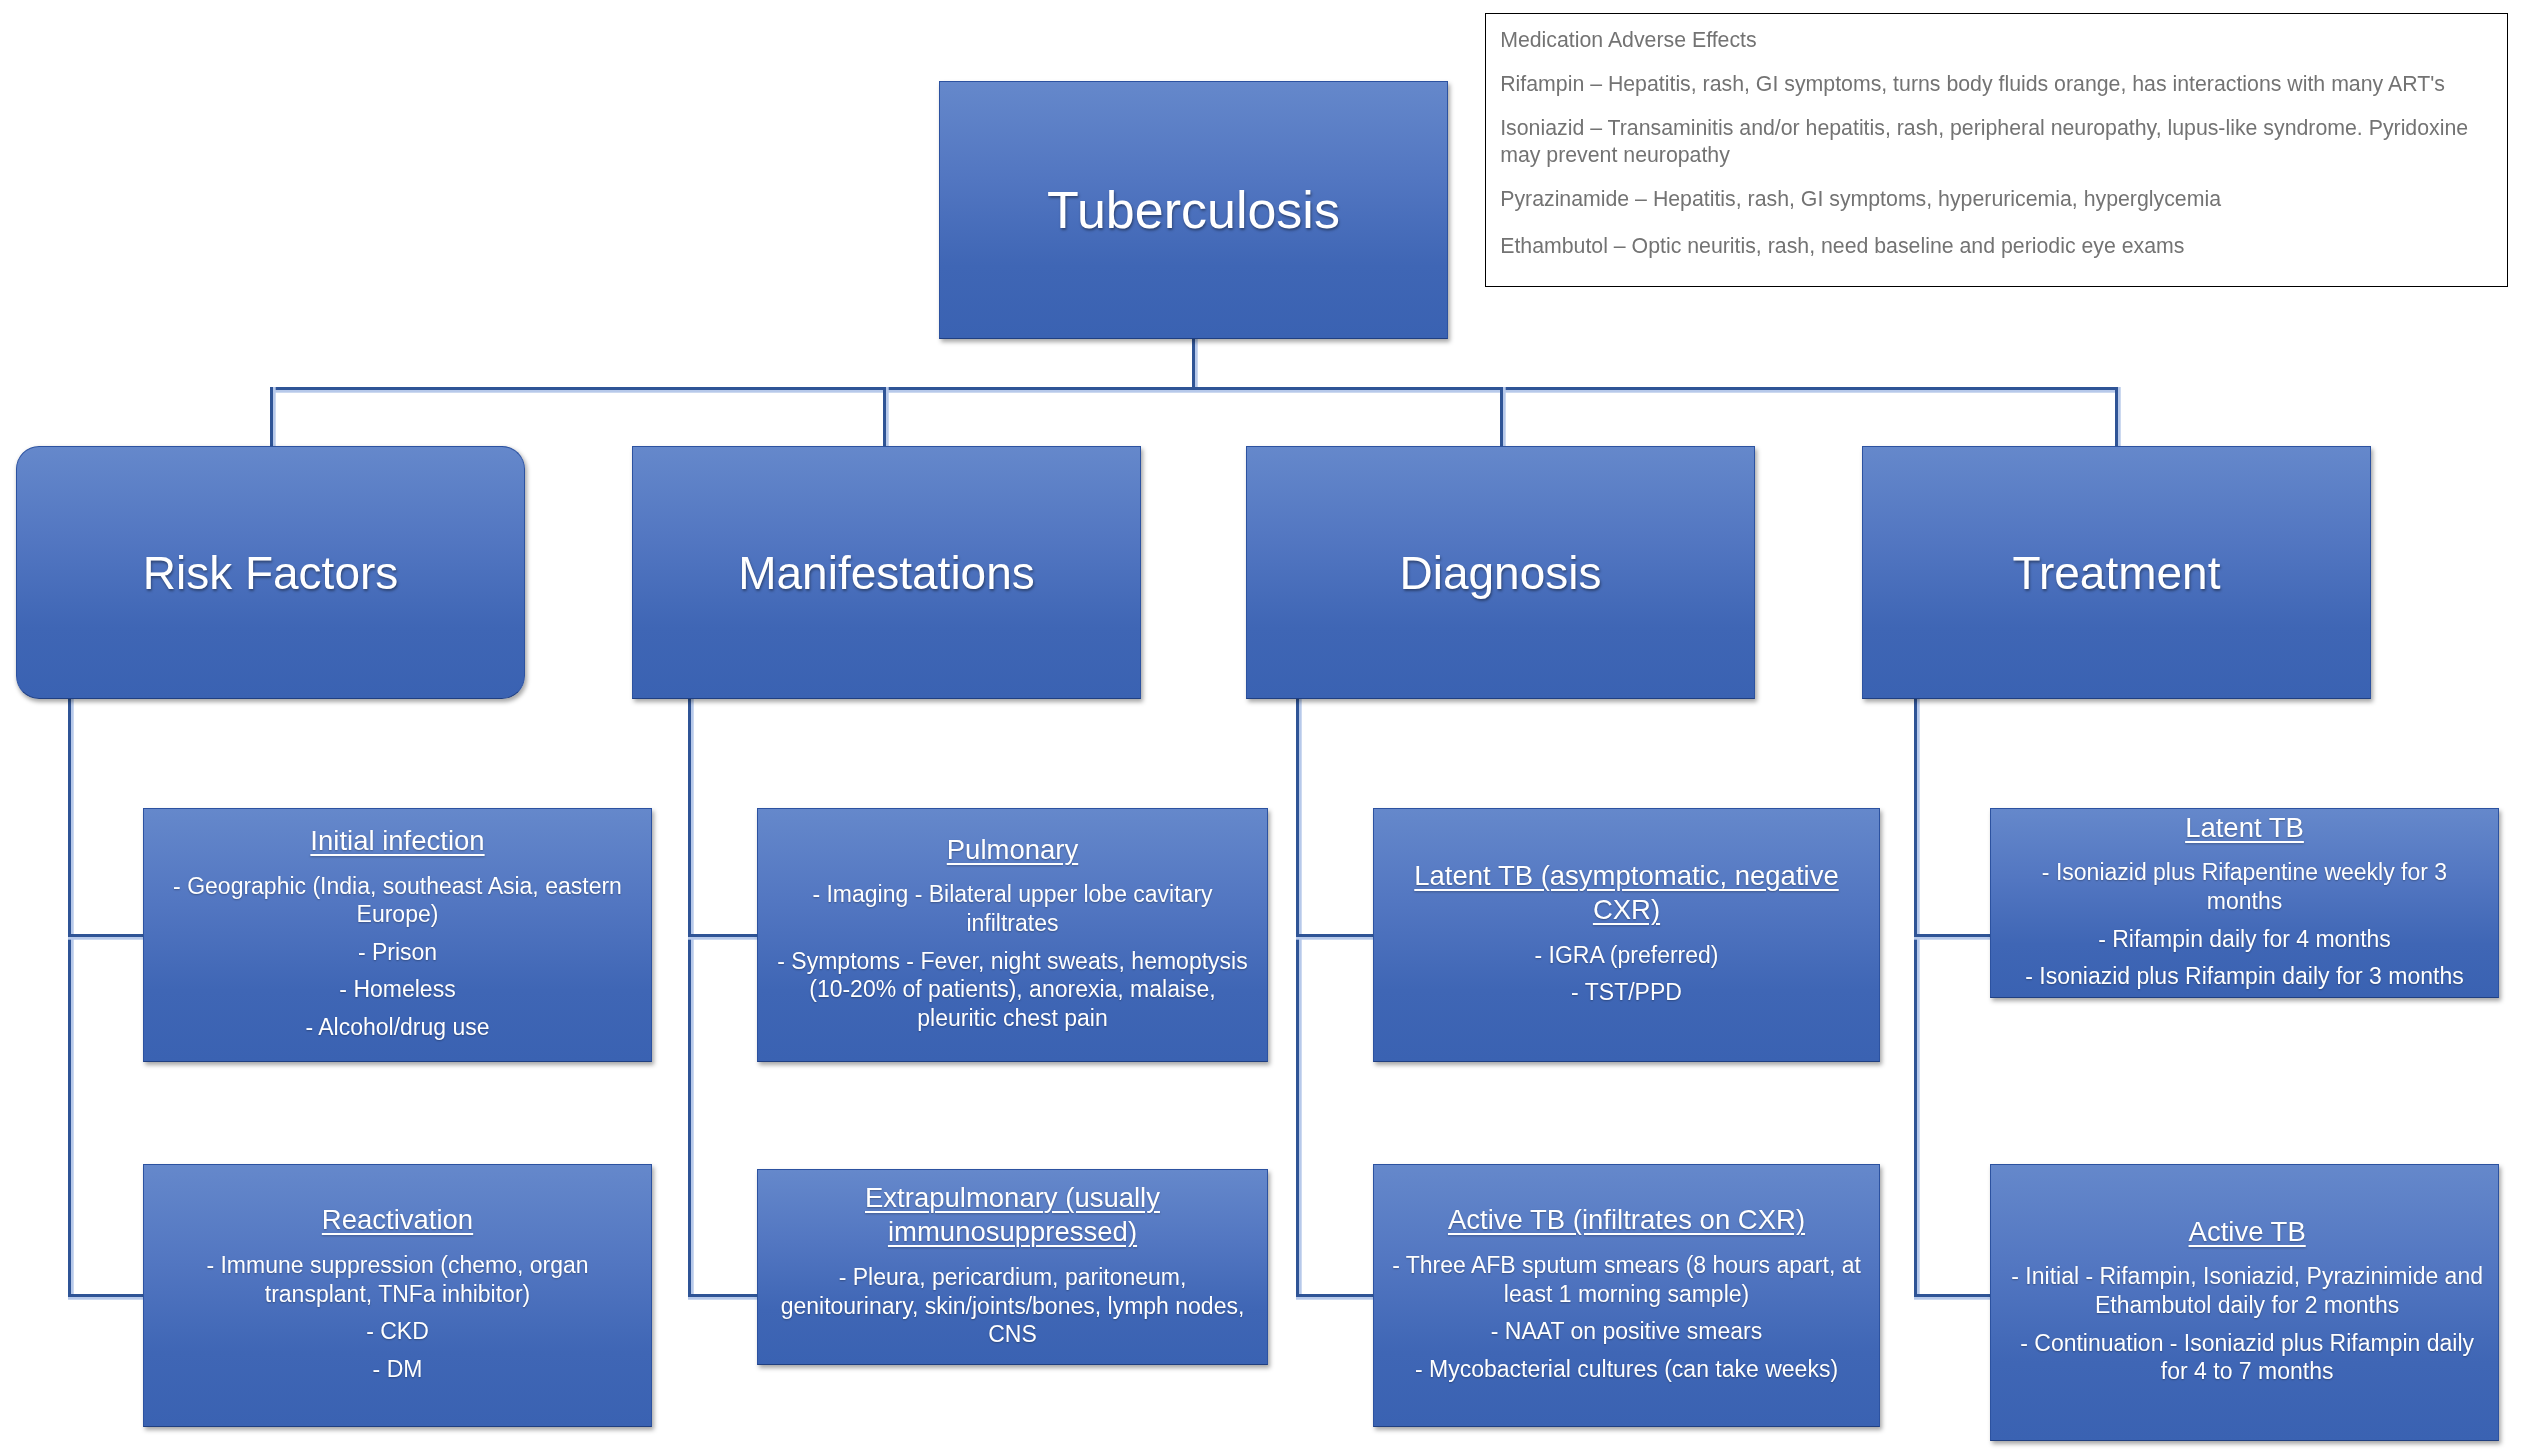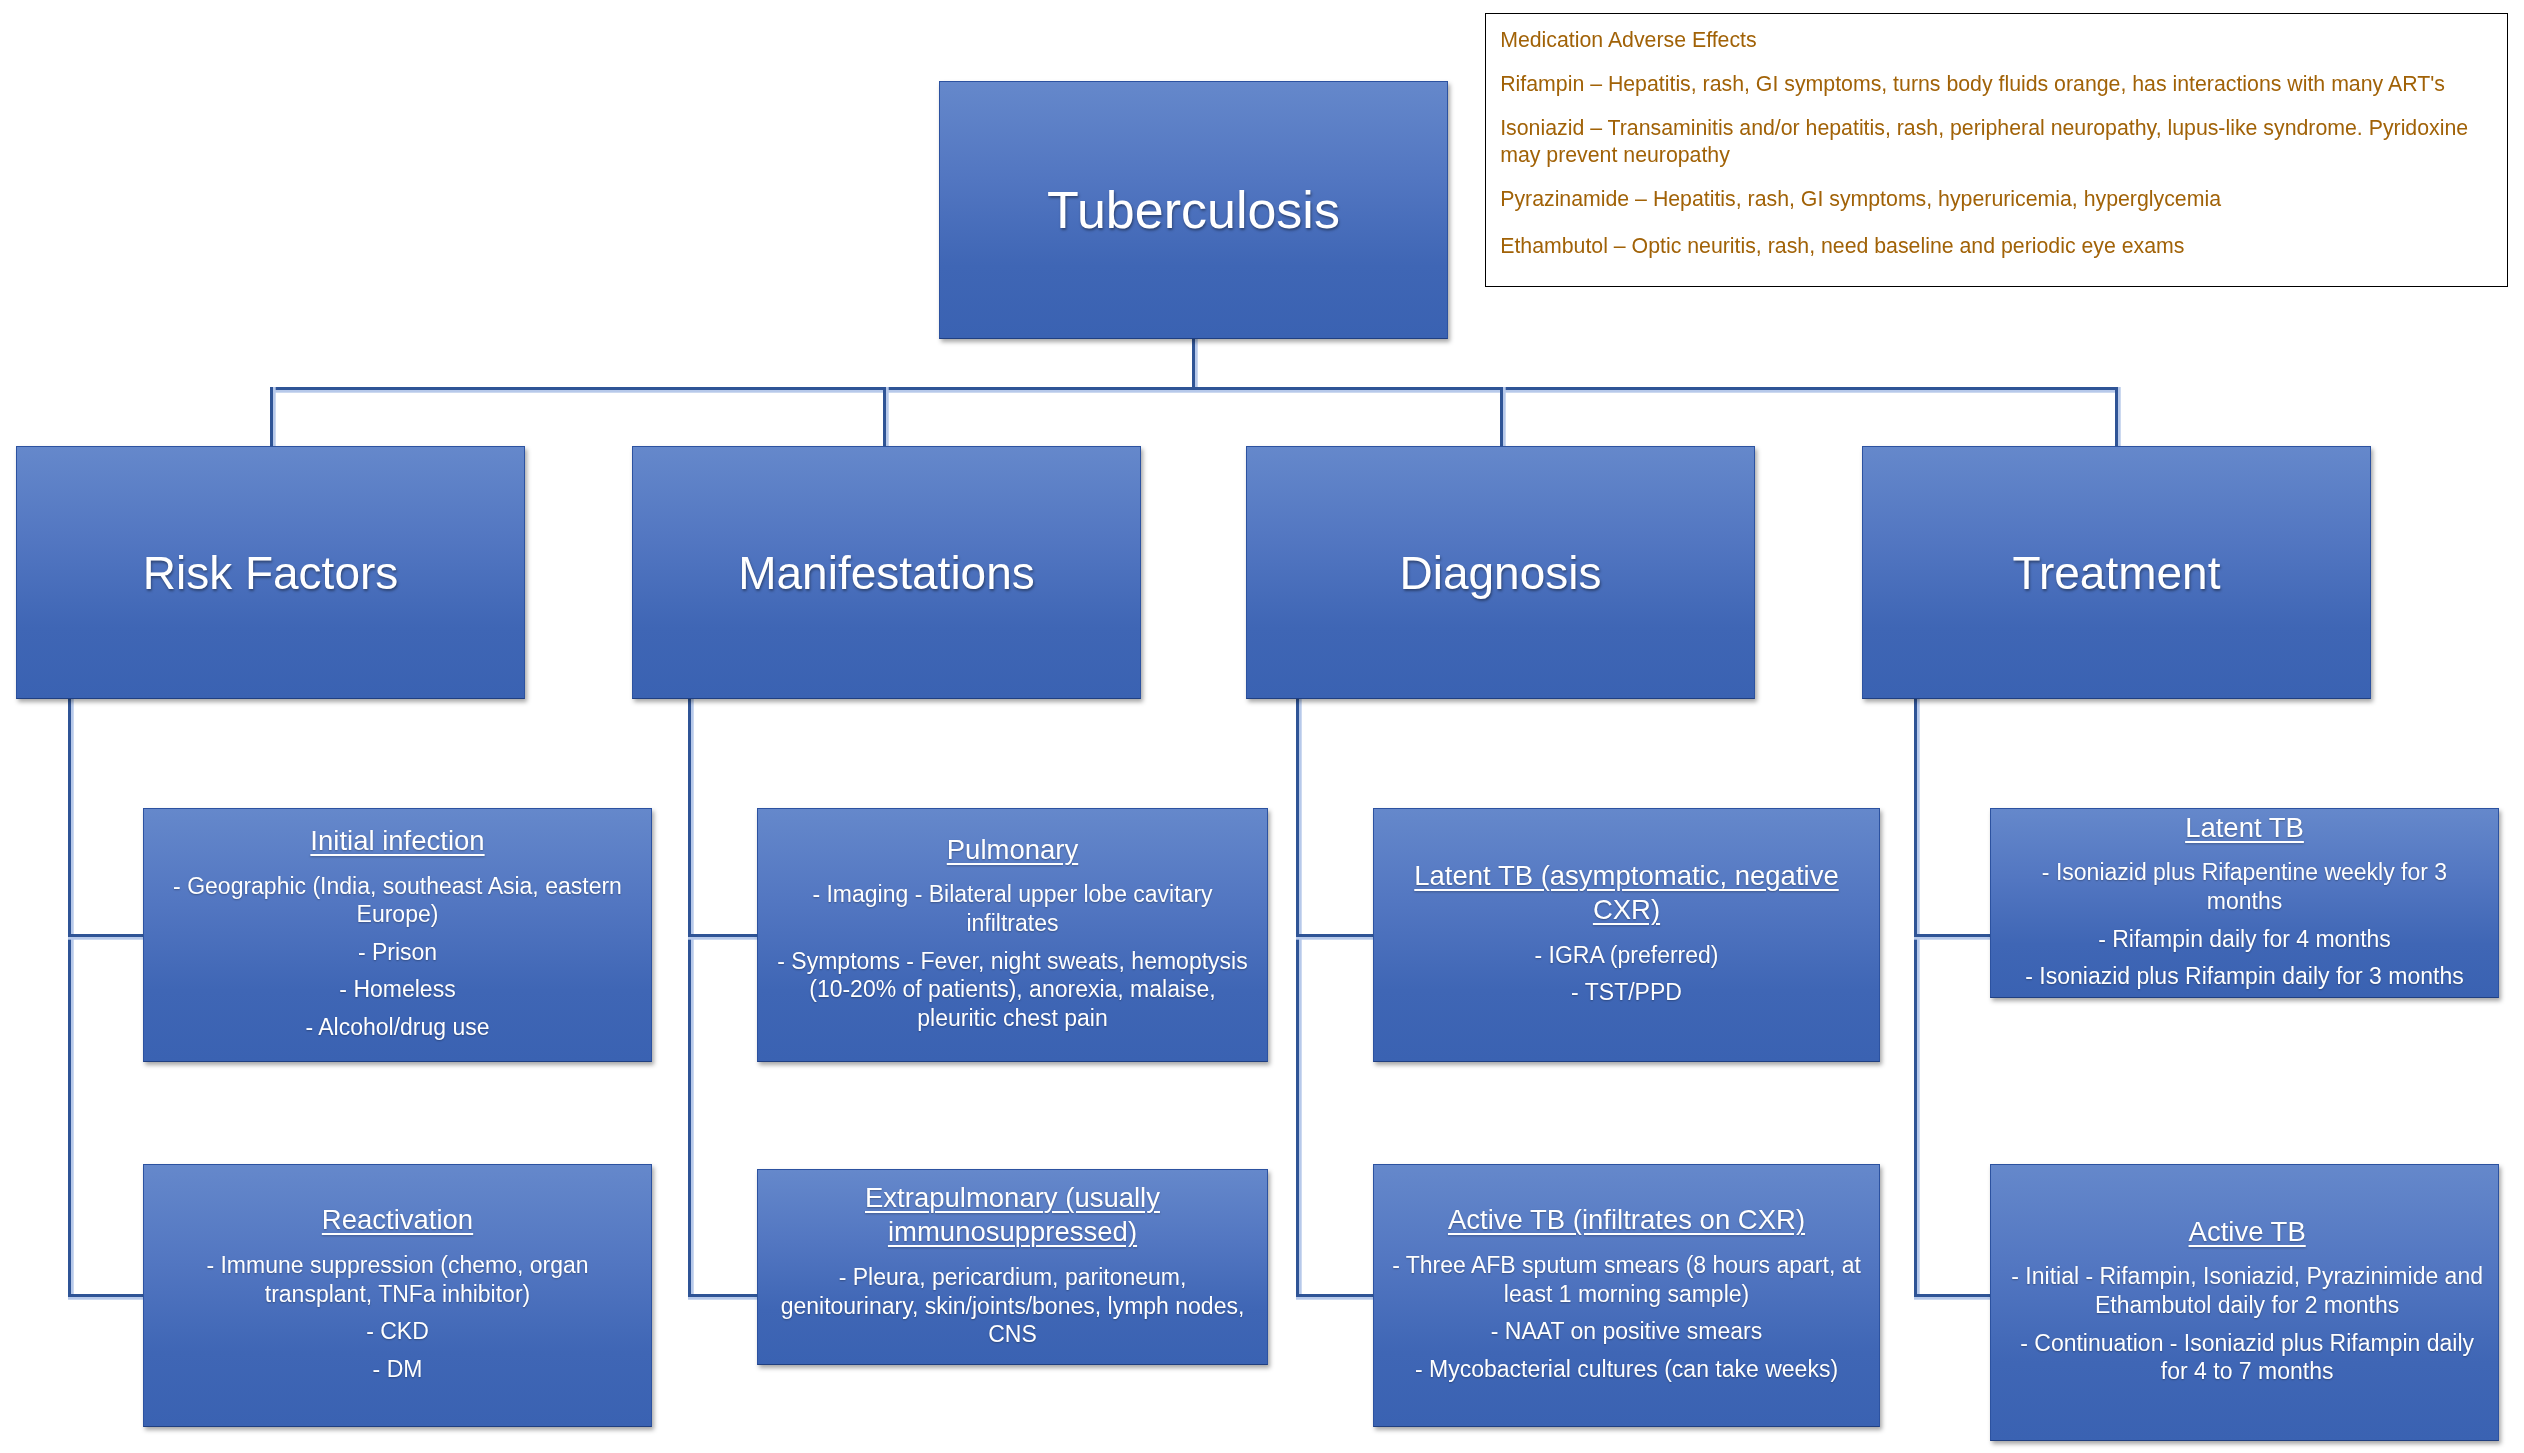--- a/index.html
+++ b/index.html
@@ -26,21 +26,21 @@
   }
   .sub-line{
     font-size:23px;line-height:1.25;margin:4.4px 0;
     text-shadow:0 0.9px 1.8px rgba(0,0,0,0.3);
   }
   .conn{position:absolute;background:#2f5496;}
   .conn.h{height:2.7px;box-shadow:0 2.7px 0 #b7c9ea;}
   .conn.v{width:2.7px;box-shadow:2.7px 0 0 #b7c9ea;}
   .note{
     position:absolute;box-sizing:border-box;background:#ffffff;border:1.8px solid #000000;
-    color:#a16207;padding:12.4px 14.2px;text-align:left;
+    color:#737373;padding:12.4px 14.2px;text-align:left;
   }
   .note p{font-size:21.3px;line-height:1.27;margin:0 0 17px 0;}
   .note p:last-child{margin-bottom:0;margin-top:20px;}
 </style>
 </head>
 <body>
 
 <div class="conn v" style="left:1192px;top:338px;height:50px;"></div>
 <div class="conn h" style="left:270px;top:387px;width:1848px;"></div>
 <div class="conn v" style="left:270px;top:387px;height:60px;"></div>
@@ -69,21 +69,21 @@
 </div>
 
 <div class="note" style="left:1485px;top:13.3px;width:1023px;height:274px;">
   <p>Medication Adverse Effects</p>
   <p>Rifampin – Hepatitis, rash, GI symptoms, turns body fluids orange, has interactions with many ART's</p>
   <p>Isoniazid – Transaminitis and/or hepatitis, rash, peripheral neuropathy, lupus-like syndrome. Pyridoxine may prevent neuropathy</p>
   <p>Pyrazinamide – Hepatitis, rash, GI symptoms, hyperuricemia, hyperglycemia</p>
   <p>Ethambutol – Optic neuritis, rash, need baseline and periodic eye exams</p>
 </div>
 
-<div class="node header-node" style="left:16px;top:446px;width:509px;height:253px;">
+<div class="node header-node" style="left:16px;top:446px;width:509px;height:253px;border-radius:23px;">
   <span>Risk Factors</span>
 </div>
 <div class="node header-node" style="left:632px;top:446px;width:509px;height:253px;">
   <span>Manifestations</span>
 </div>
 <div class="node header-node" style="left:1246px;top:446px;width:509px;height:253px;">
   <span>Diagnosis</span>
 </div>
 <div class="node header-node" style="left:1862px;top:446px;width:509px;height:253px;">
   <span>Treatment</span>

